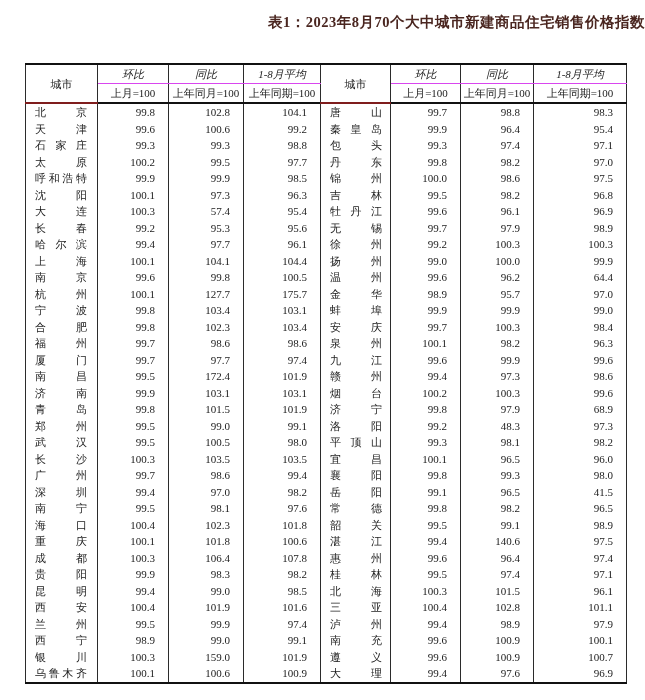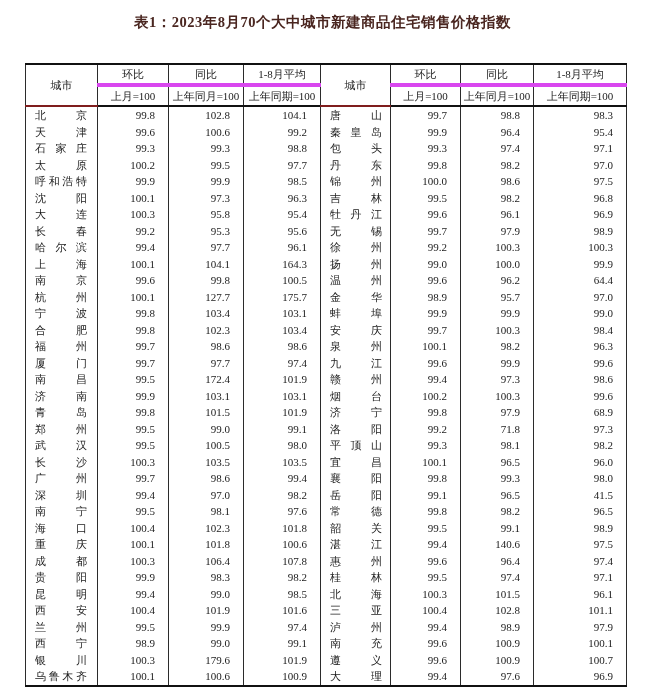--- a/index.html
+++ b/index.html
@@ -11,21 +11,21 @@
     font-family: "Liberation Serif", "DejaVu Serif", serif;
     color: #1c1c1c;
   }
   .page {
     width: 645px;
     height: 700px;
     padding-top: 12px;
     background: #ffffff;
   }
   .title {
-    text-align: center;
+    text-align: right;
     font-size: 14.5px;
     font-weight: bold;
     color: #4a2620;
     letter-spacing: 0.5px;
     line-height: 20px;
   }
   table.price-table {
     border-collapse: collapse;
     table-layout: fixed;
     width: 602px;
@@ -44,21 +44,21 @@
   table.price-table { border: 1px solid #1a1a1a; border-top: 2.5px solid #111; border-bottom: 2.5px solid #111; }
   th, td { border-left: 1px solid #2b2b2b; border-right: 1px solid #2b2b2b; font-weight: normal; }
 
   thead th {
     text-align: center;
     vertical-align: middle;
     height: 18px;
     line-height: 18px;
     font-size: 11px;
   }
-  thead tr.h1 th.group { border-bottom: 4px solid #d946ef; }
+  thead tr.h1 th.group { border-bottom: 1px solid #d946ef; font-style: italic; }
   thead th.city-h { border-bottom: 2px solid #7f1d1d; }
   thead tr.h2 th { border-bottom: 2px solid #111; margin-top: 29px; }
 
   tbody td {
     height: 16.5px;
     line-height: 16.5px;
     white-space: nowrap;
     overflow: hidden;
   }
   tbody td.num { text-align: right; padding-right: 13px; }
@@ -165,21 +165,21 @@
           <td class="num">97.3</td>
           <td class="num">96.3</td>
           <td class="city"><span class="cityname">吉林</span></td>
           <td class="num">99.5</td>
           <td class="num">98.2</td>
           <td class="num">96.8</td>
         </tr>
         <tr>
           <td class="city"><span class="cityname">大连</span></td>
           <td class="num">100.3</td>
-          <td class="num">95.8</td>
+          <td class="num">57.4</td>
           <td class="num">95.4</td>
           <td class="city"><span class="cityname">牡丹江</span></td>
           <td class="num">99.6</td>
           <td class="num">96.1</td>
           <td class="num">96.9</td>
         </tr>
         <tr>
           <td class="city"><span class="cityname">长春</span></td>
           <td class="num">99.2</td>
           <td class="num">95.3</td>
@@ -196,21 +196,21 @@
           <td class="num">96.1</td>
           <td class="city"><span class="cityname">徐州</span></td>
           <td class="num">99.2</td>
           <td class="num">100.3</td>
           <td class="num">100.3</td>
         </tr>
         <tr>
           <td class="city"><span class="cityname">上海</span></td>
           <td class="num">100.1</td>
           <td class="num">104.1</td>
-          <td class="num">164.3</td>
+          <td class="num">104.4</td>
           <td class="city"><span class="cityname">扬州</span></td>
           <td class="num">99.0</td>
           <td class="num">100.0</td>
           <td class="num">99.9</td>
         </tr>
         <tr>
           <td class="city"><span class="cityname">南京</span></td>
           <td class="num">99.6</td>
           <td class="num">99.8</td>
           <td class="num">100.5</td>
@@ -299,21 +299,21 @@
           <td class="num">97.9</td>
           <td class="num">68.9</td>
         </tr>
         <tr>
           <td class="city"><span class="cityname">郑州</span></td>
           <td class="num">99.5</td>
           <td class="num">99.0</td>
           <td class="num">99.1</td>
           <td class="city"><span class="cityname">洛阳</span></td>
           <td class="num">99.2</td>
-          <td class="num">71.8</td>
+          <td class="num">48.3</td>
           <td class="num">97.3</td>
         </tr>
         <tr>
           <td class="city"><span class="cityname">武汉</span></td>
           <td class="num">99.5</td>
           <td class="num">100.5</td>
           <td class="num">98.0</td>
           <td class="city"><span class="cityname">平顶山</span></td>
           <td class="num">99.3</td>
           <td class="num">98.1</td>
@@ -435,21 +435,21 @@
           <td class="num">99.0</td>
           <td class="num">99.1</td>
           <td class="city"><span class="cityname">南充</span></td>
           <td class="num">99.6</td>
           <td class="num">100.9</td>
           <td class="num">100.1</td>
         </tr>
         <tr>
           <td class="city"><span class="cityname">银川</span></td>
           <td class="num">100.3</td>
-          <td class="num">179.6</td>
+          <td class="num">159.0</td>
           <td class="num">101.9</td>
           <td class="city"><span class="cityname">遵义</span></td>
           <td class="num">99.6</td>
           <td class="num">100.9</td>
           <td class="num">100.7</td>
         </tr>
         <tr>
           <td class="city"><span class="cityname">乌鲁木齐</span></td>
           <td class="num">100.1</td>
           <td class="num">100.6</td>

